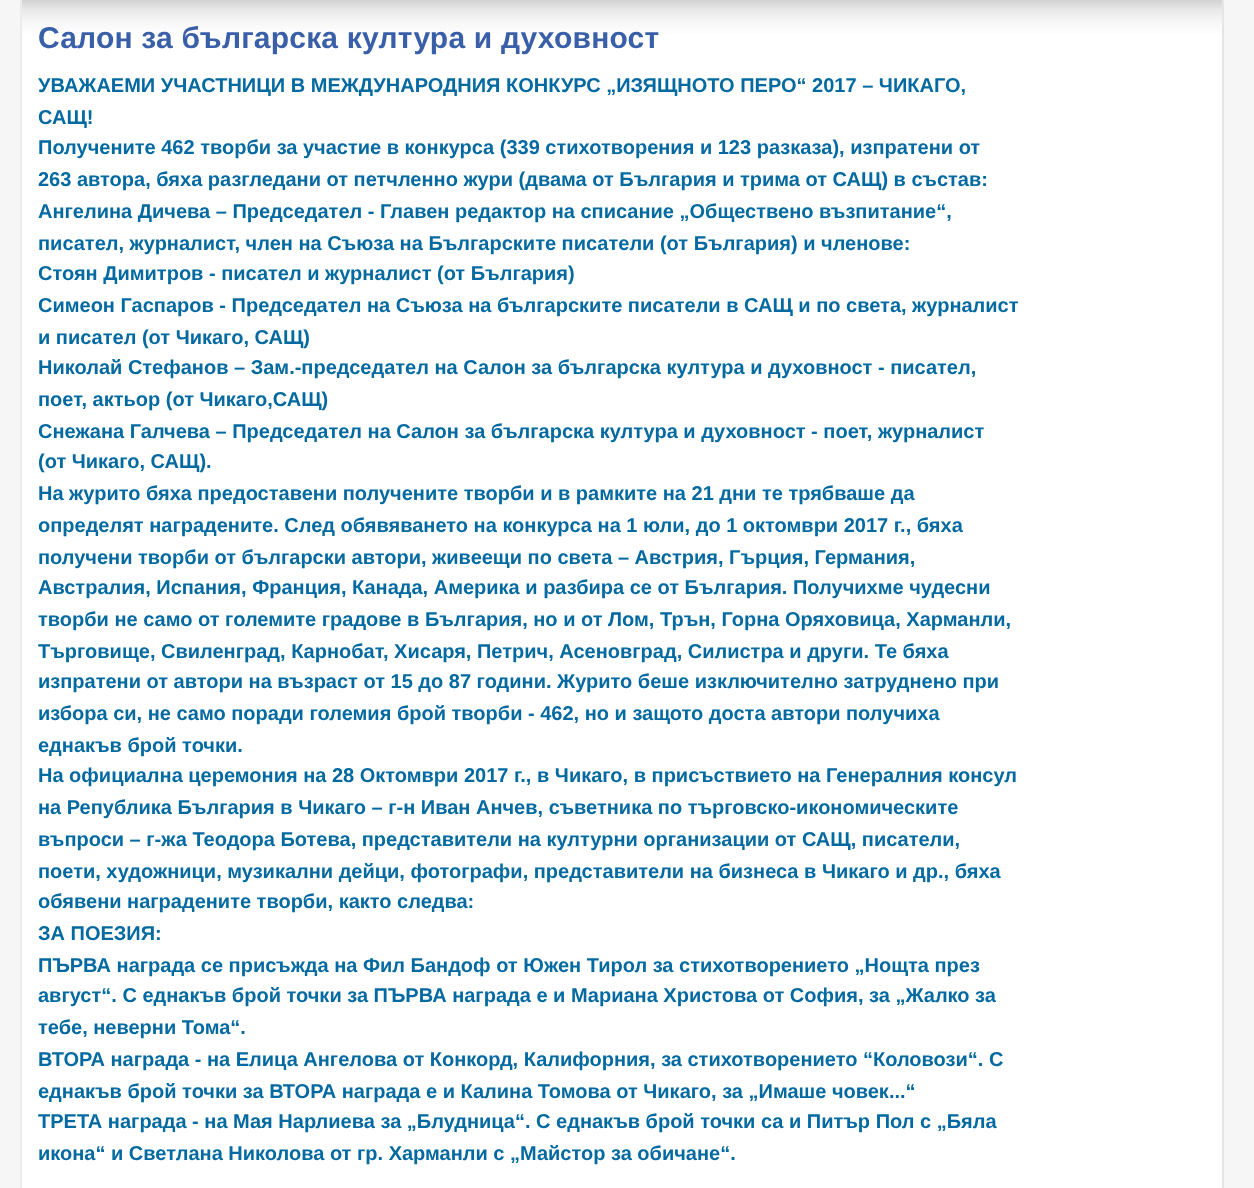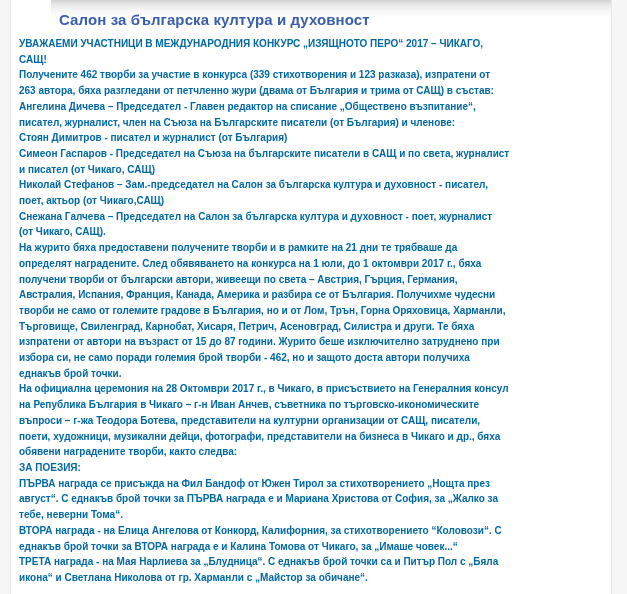--- a/index.html
+++ b/index.html
@@ -23,21 +23,20 @@
     box-sizing: border-box;
     background: #ffffff;
     border-left: 1px solid #ececec;
     border-right: 1px solid #e6e6e6;
   }
   .panel-header {
     height: 34px;
     box-sizing: border-box;
     padding: 11px 8px 0 8px;
     background: linear-gradient(to bottom, #d2d2d2 0px, #e9e9e9 5px, #f7f7f7 11px, #ffffff 18px);
-    margin-left: 40px;
   }
   .panel-title {
     margin: 0;
     display: inline;
     font-size: 15px;
     font-weight: bold;
     color: #3a5fa9;
     letter-spacing: 0.1px;
     cursor: pointer;
     text-decoration: none;

